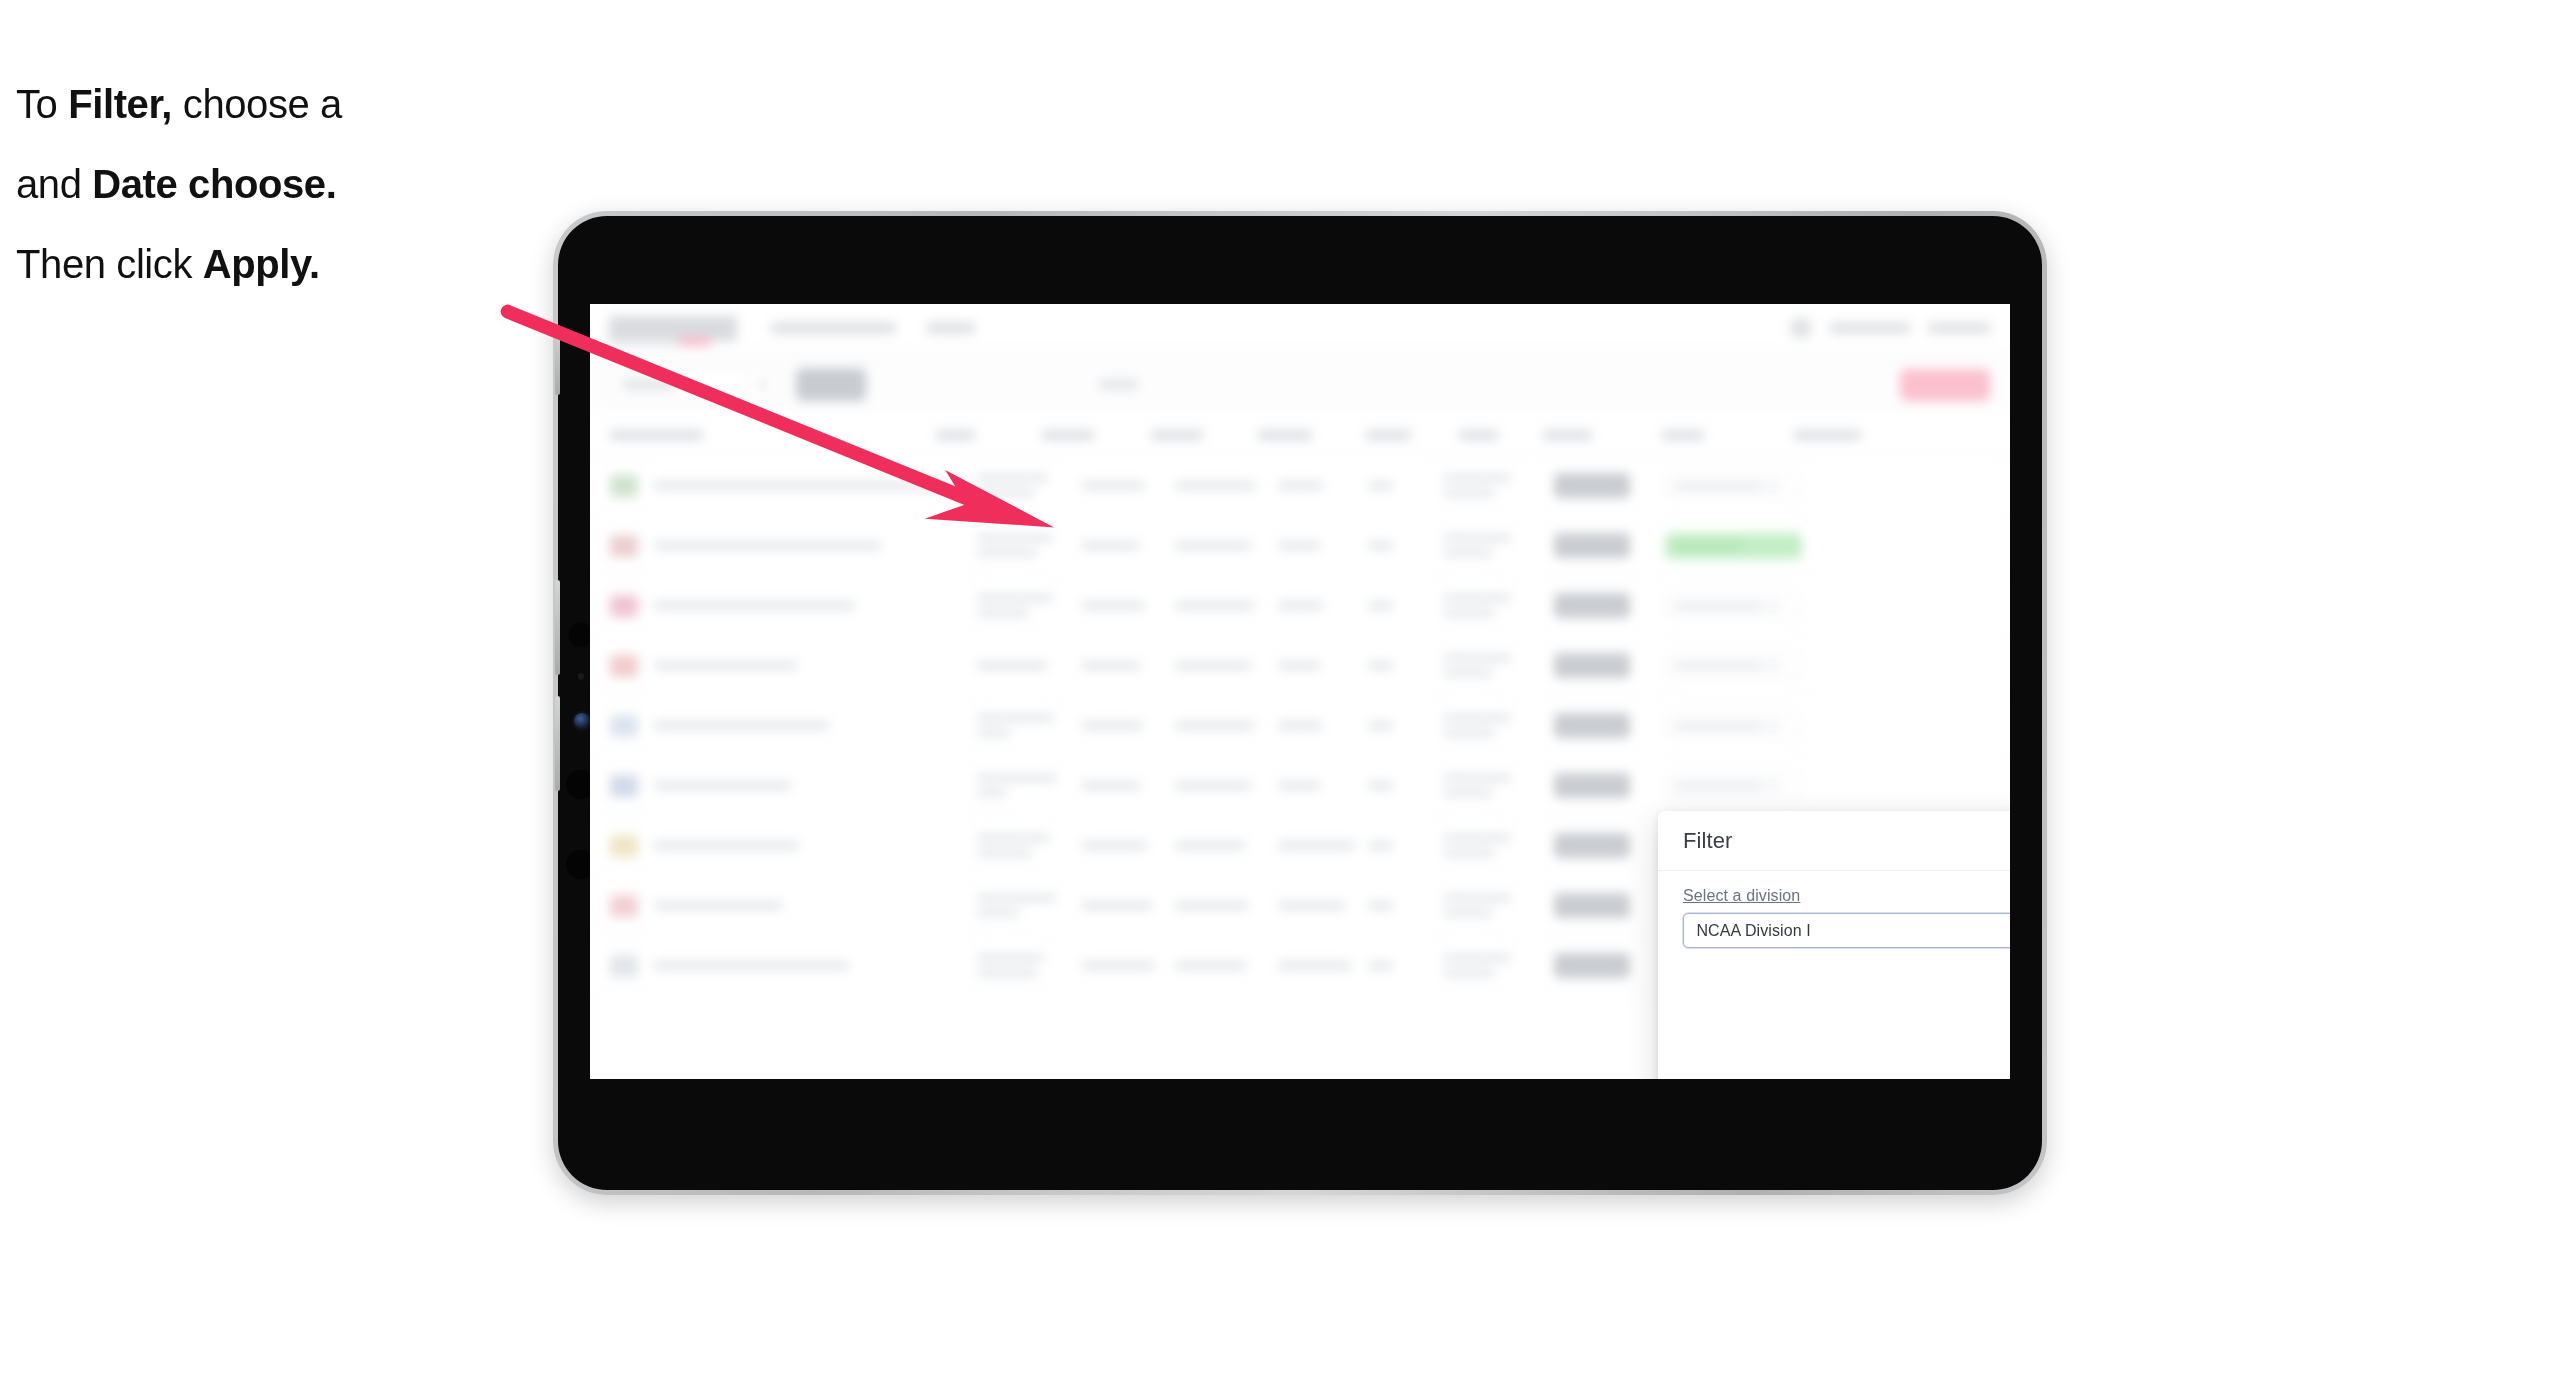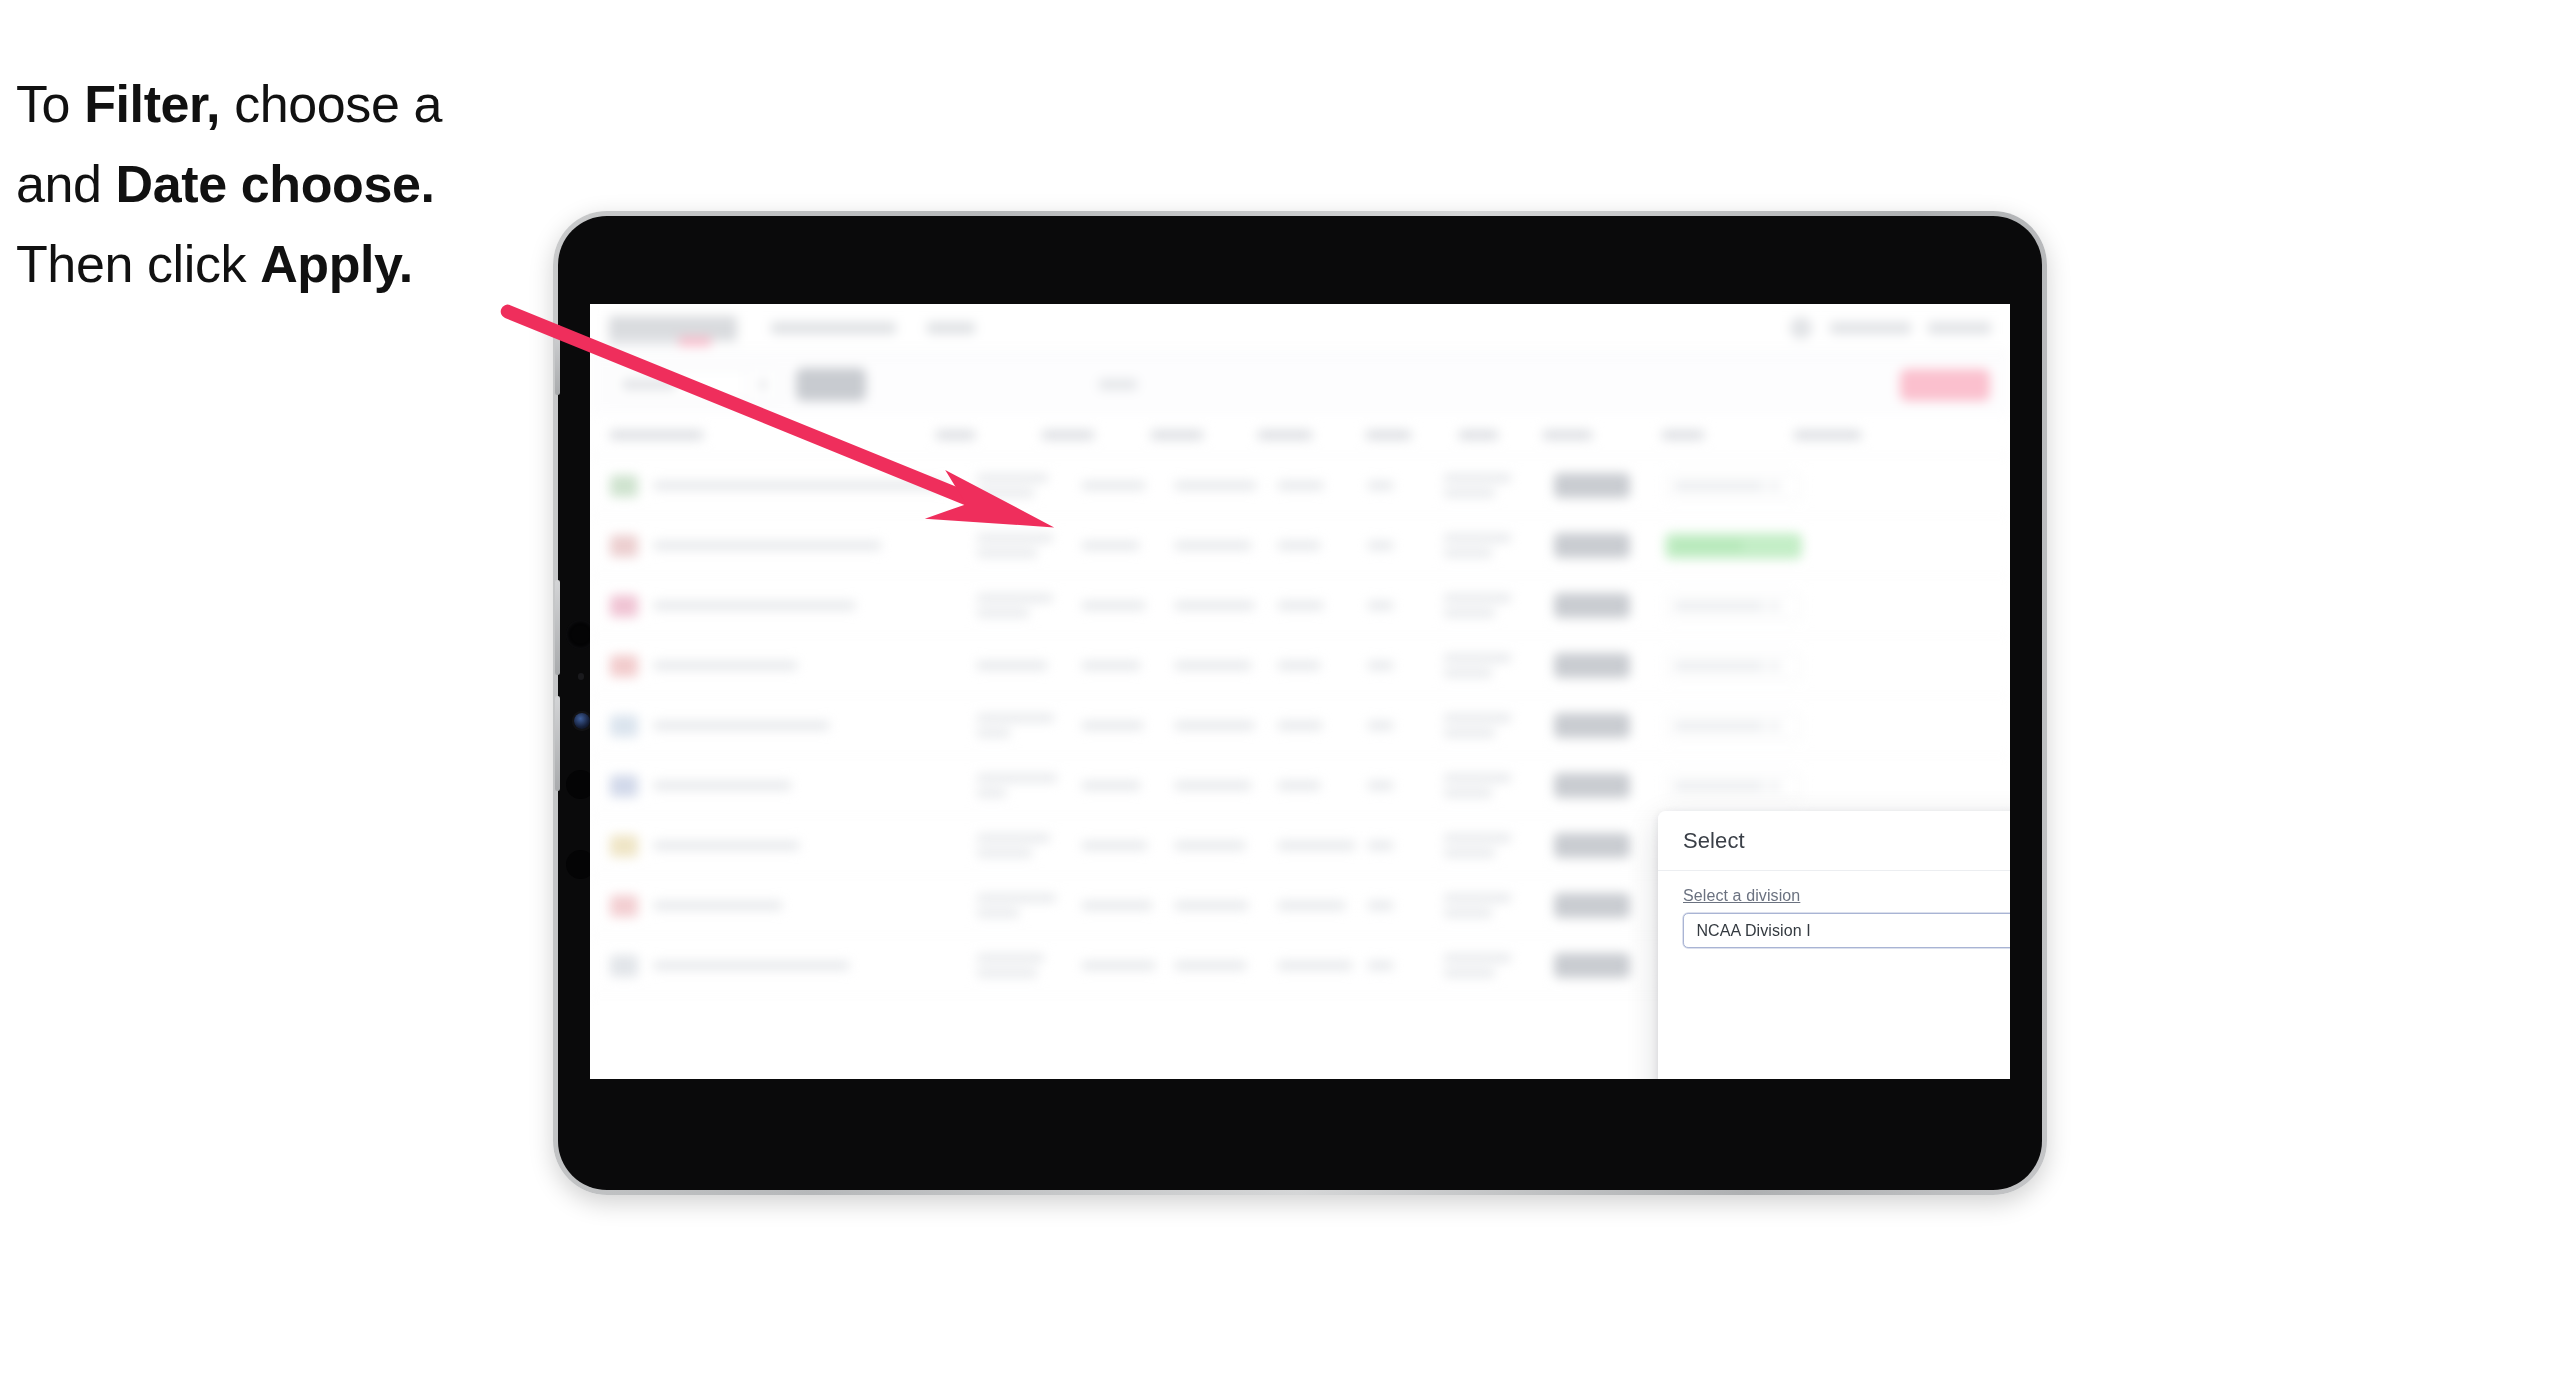--- a/index.html
+++ b/index.html
@@ -16,21 +16,21 @@
     -webkit-font-smoothing: antialiased;
   }
 
   
   #caption {
     position: absolute;
     left: 16px;
     top: 64px;
     width: 553px;
     font-family: "Liberation Sans", sans-serif;
-    font-size: 52px;
+    font-size: 40px;
     line-height: 80px;
     color: #111111;
     letter-spacing: -0.4px;
   }
   #caption .line { white-space: nowrap; }
   #caption b { font-weight: 700; }
 
   
   #tablet {
     position: absolute;
@@ -701,21 +701,21 @@
             <div class="bar" style="width:8.7px"></div>
           </div>
       </div>
     </div>
 
   </div>
 
   <div id="filter-modal">
 
     <div id="modal-header">
-      <div id="modal-title">Select</div>
+      <div id="modal-title">Filter</div>
 
     </div>
 
     <div id="modal-body">
 
       <div class="field-group">
         <div class="field-label">Select a division</div>
         <div class="select-control focused">
           <div class="select-value">NCAA Division I</div>
 

